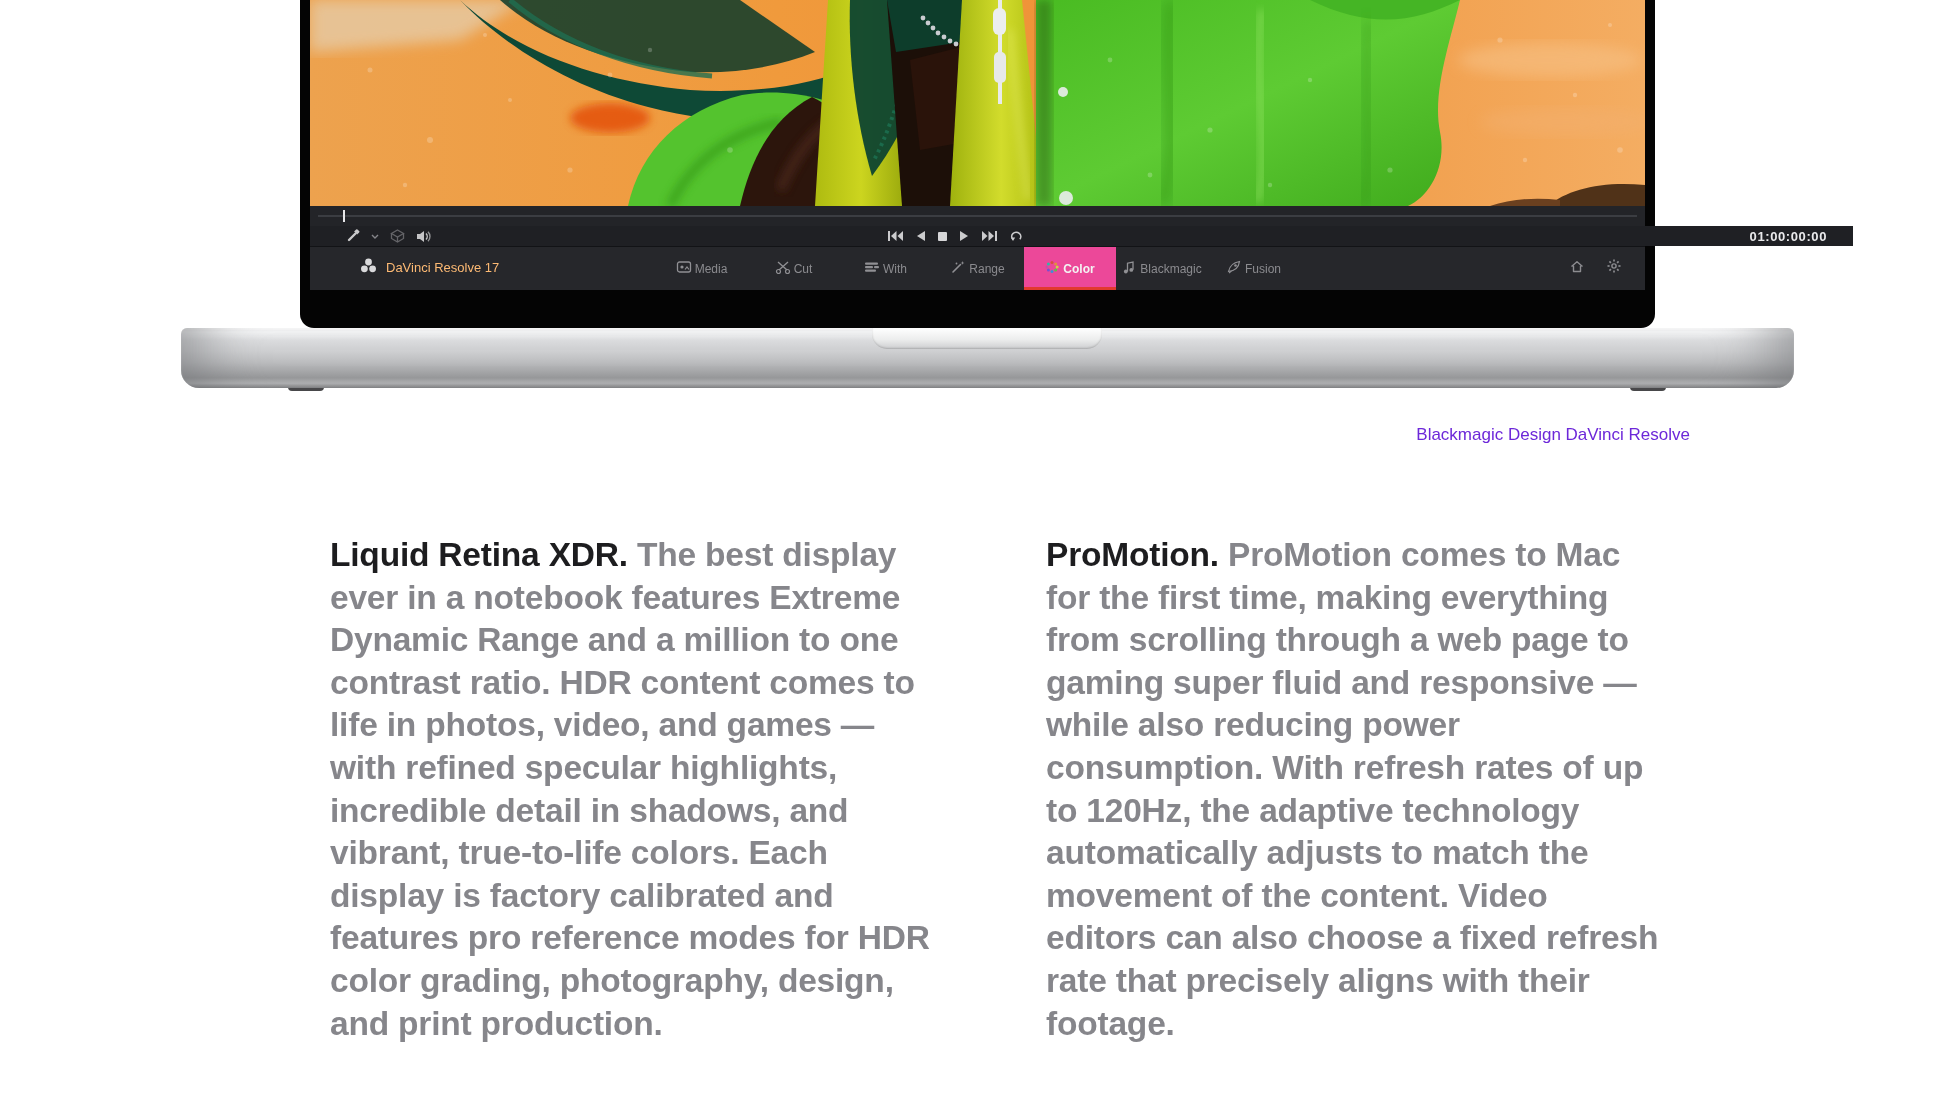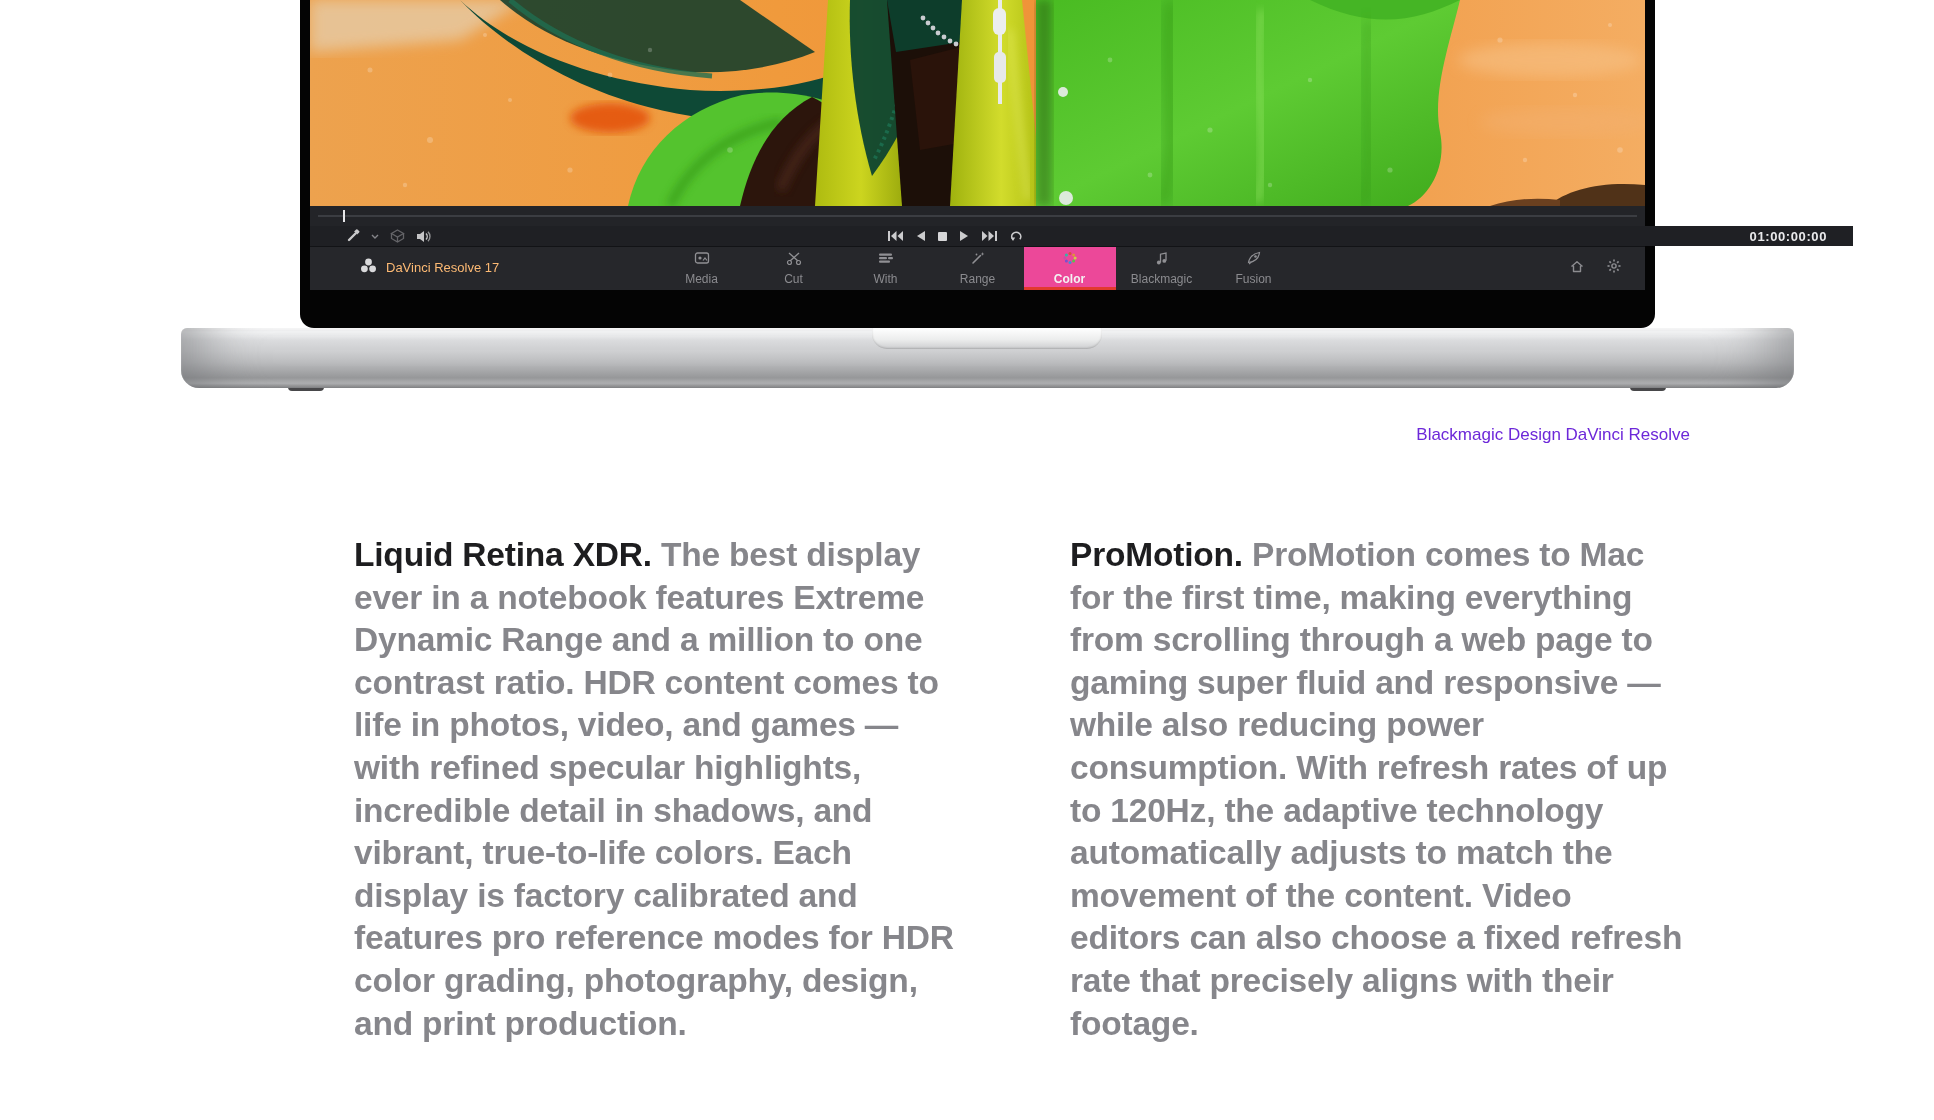--- a/index.html
+++ b/index.html
@@ -30,42 +30,42 @@
   .vtools{position:absolute;left:36px;top:0;height:20px;display:flex;gap:11px;align-items:center;}
   .vtools .ic{display:flex;align-items:center;}
   .transport{position:absolute;left:578px;top:0;height:20px;display:flex;gap:13px;align-items:center;}
   .tbtn{display:flex;align-items:center;justify-content:center;height:12px;}
   .timecode{position:absolute;right:26px;top:3px;font-size:13px;font-weight:700;color:#eaeaec;letter-spacing:.6px;}
   
   .tabbar{position:absolute;left:10px;top:246px;width:1335px;height:44px;background:#26272b;border-top:1px solid #121316;box-sizing:border-box;}
   .applogo{position:absolute;left:50px;top:11px;display:flex;gap:9px;align-items:center;}
   .appname{font-size:13px;color:#fdba74;}
   .pages{position:absolute;left:0;right:0;top:0;height:43px;display:flex;justify-content:center;}
-  .page-tab{width:92px;height:43px;display:flex;flex-direction:column;align-items:center;justify-content:center;gap:3px;position:relative;cursor:pointer;}
+  .page-tab{width:92px;height:43px;display:flex;flex-direction:row;align-items:center;justify-content:center;gap:3px;position:relative;cursor:pointer;}
   .page-tab .lbl{font-size:12px;color:#8b8b8f;}
   .page-tab.active{background:#ec4899;}
   .page-tab.active .lbl{color:#f3f3f3;font-weight:700;}
   .page-tab.active::after{content:"";position:absolute;left:0;right:0;bottom:0;height:3px;background:#e23a2e;}
   .sysicons{position:absolute;right:24px;top:12px;display:flex;gap:23px;align-items:center;}
   
   .base{
     position:absolute;left:181px;top:328px;width:1613px;height:60px;
     border-radius:6px 6px 18px 18px;
     background:linear-gradient(180deg,#e9eaec 0%,#f6f7f8 7%,#dddee0 20%,#cfd0d2 38%,#bdbec0 56%,#a8a9ab 72%,#98999b 83%,#b1b2b4 92%,#808183 100%);
     box-shadow:inset 70px 0 60px -50px rgba(110,111,115,.6), inset -70px 0 60px -50px rgba(110,111,115,.6), inset 0 2px 2px rgba(255,255,255,.8);
   }
   .notch{
     position:absolute;left:691px;top:0;width:230px;height:21px;
     border-radius:0 0 15px 15px;
     background:linear-gradient(180deg,#ffffff,#eceded 55%,#cdced0 100%);
     box-shadow:inset 0 -1px 2px rgba(0,0,0,.18);
   }
   
   .caption{position:absolute;top:425px;right:244px;font-size:17px;color:#6d28d9;}
-  .columns{position:absolute;left:330px;top:534px;display:flex;gap:100px;margin-left:24px;}
+  .columns{position:absolute;left:330px;top:534px;display:flex;gap:100px;}
   .col{width:616px;}
   .col p{margin:0;font-size:33.5px;line-height:42.6px;letter-spacing:-0.2px;font-weight:600;color:#86868b;}
   .col .hd{color:#1d1d1f;font-weight:700;}
 </style>
 </head>
 <body>
 
 <div class="laptop">
   <div class="foot left"></div>
   <div class="foot right"></div>

